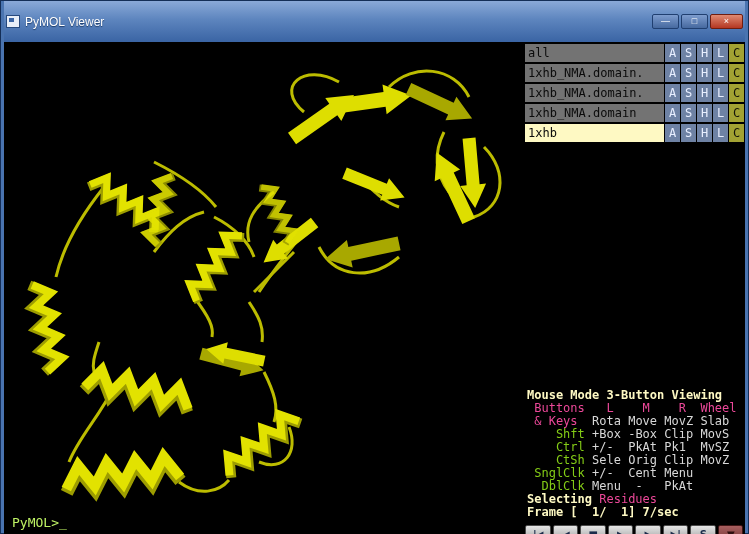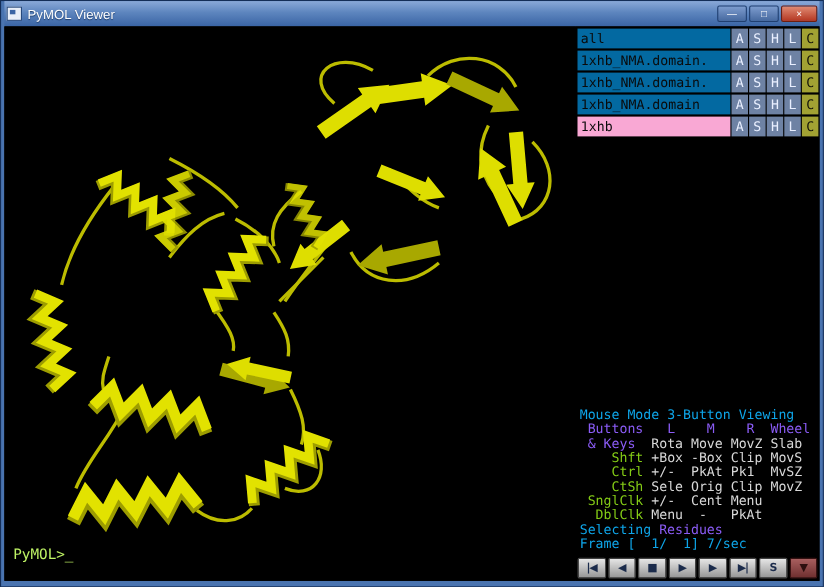--- a/index.html
+++ b/index.html
@@ -3,21 +3,21 @@
 <meta charset="utf-8">
 <style>
   * { margin:0; padding:0; box-sizing:border-box; }
   html,body { background:#6b6b6b; font-family:"Liberation Sans", sans-serif; }
   .window{
     width:749px; height:534px; position:relative;
     border:1px solid #142e57; background:#4a74b0;
     padding:0 3px 3px 3px;
   }
   .titlebar{
-    height:23px; display:flex; align-items:center; gap:5px; padding:0 2px;
+    height:41px; display:flex; align-items:center; gap:5px; padding:0 2px;
     background:linear-gradient(180deg,#8aa9d8 0%,#5d85be 45%,#3a64a4 100%);
   }
   .app-icon{
     width:14px; height:13px; background:#e8eef8; border:1px solid #27497d;
     position:relative; flex:0 0 auto;
   }
   .app-icon::after{
     content:""; position:absolute; left:2px; top:2px; width:5px; height:4px;
     background:#3a64a4;
   }
@@ -37,36 +37,36 @@
     position:absolute; left:8px; bottom:16px;
     font:13px "DejaVu Sans Mono", monospace; color:#bef264;
   }
   .sidebar{
     width:222px; background:#000; display:flex; flex-direction:column;
     padding:2px 1px 2px 2px;
   }
   .obj-row{ display:flex; gap:1px; height:18px; margin-bottom:2px;
     font:12px "DejaVu Sans Mono", monospace; }
   .obj-label{
-    flex:1; background:#0369a1; color:#0a0a0a; display:flex; align-items:center;
+    flex:1; background:#737373; color:#0a0a0a; display:flex; align-items:center;
     padding-left:3px; overflow:hidden; white-space:nowrap;
   }
-  .obj-row.selected .obj-label{ background:#f9a8d4; }
+  .obj-row.selected .obj-label{ background:#fef9c3; }
   .obj-btn{
     width:15px; display:flex; align-items:center; justify-content:center;
     background:#6e82a4; color:#e9efff; cursor:default;
   }
   .obj-btn.btn-c{ background:#a2a233; color:#15150a; }
   .panel-spacer{ flex:1; }
   .mouse-panel{
     font:12px/13px "DejaVu Sans Mono", monospace; white-space:pre;
     padding:2px 0 4px 2px;
   }
-  .c-green{ color:#0ea5e9; }
-  .c-red{ color:#8b5cf6; }
+  .c-green{ color:#fef9c3;font-weight:bold; }
+  .c-red{ color:#ec4899; }
   .c-blue{ color:#84cc16; }
   .c-white{ color:#d8d8d8;text-align:right; }
   .playback{ display:flex; gap:2px; height:19px; margin-top:2px; padding-right:1px; }
   .pb-btn{
     flex:1; display:flex; align-items:center; justify-content:center;
     font:bold 10px "DejaVu Sans", sans-serif; letter-spacing:-1px;
     color:#1b2b4b; background:linear-gradient(#e6e6e6,#969696);
     border:1px solid #4a4a4a; border-radius:2px;
   }
   .pb-btn.maroon{

